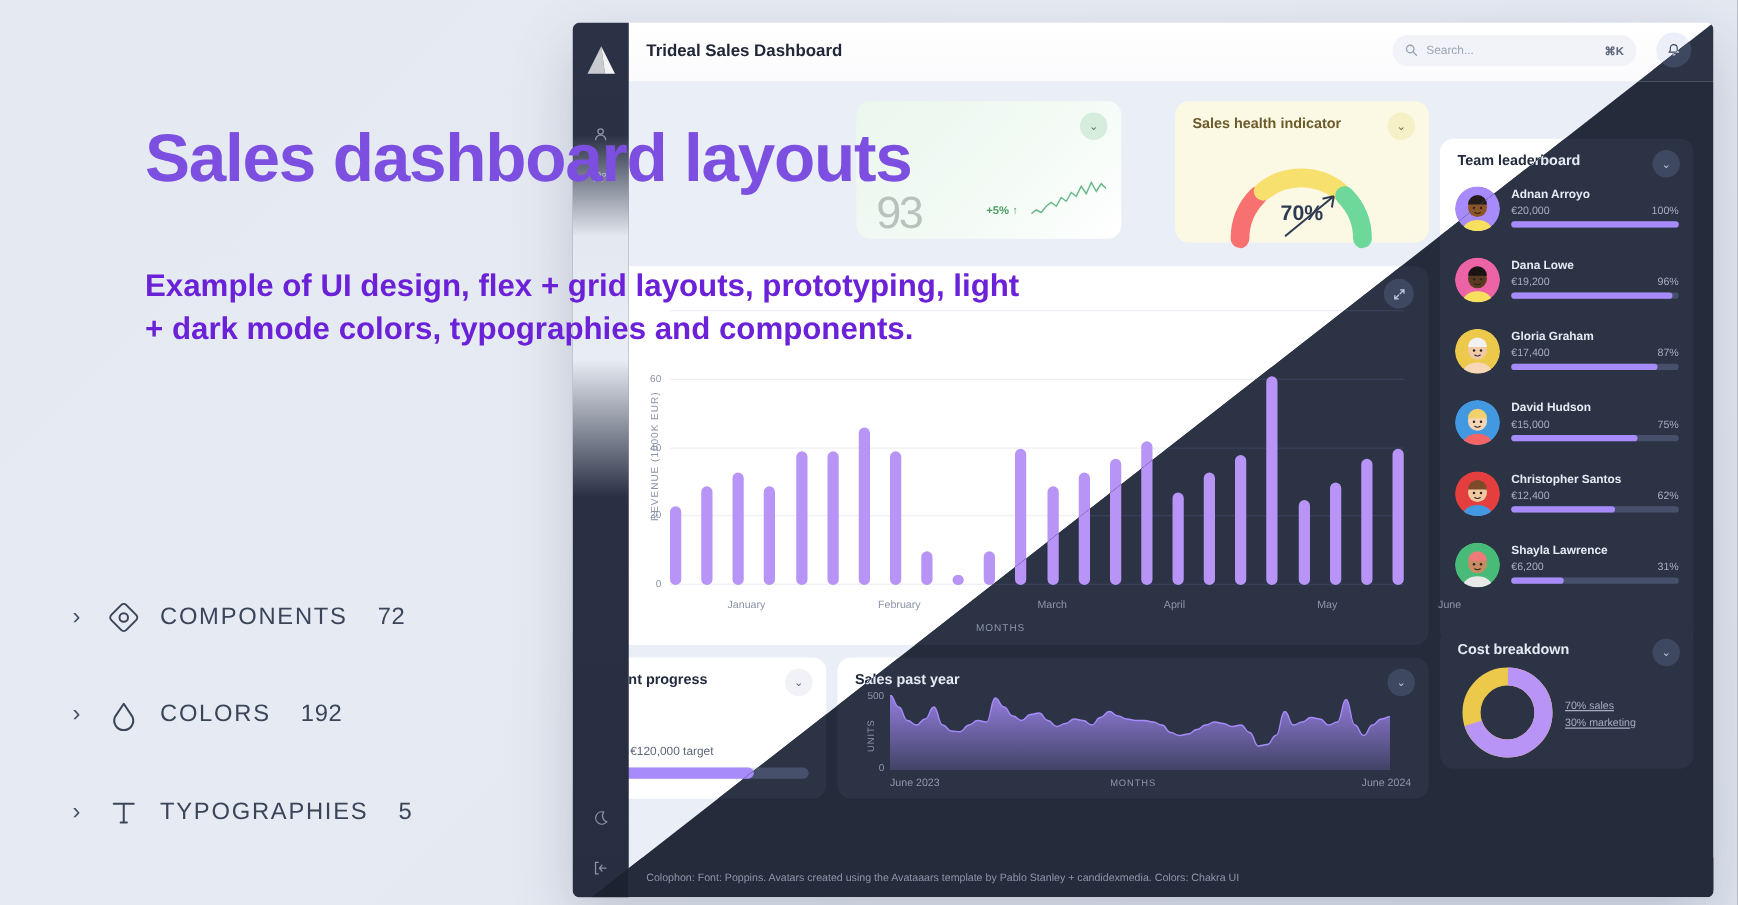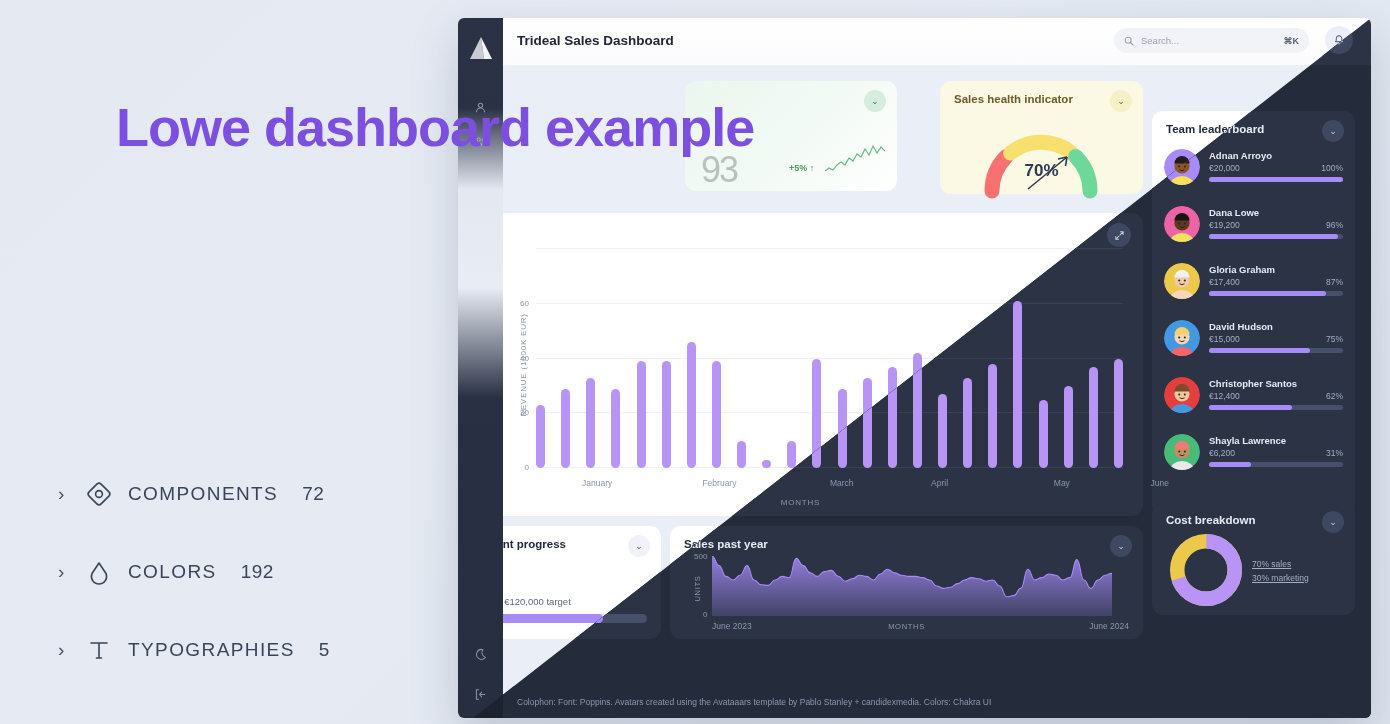--- a/index.html
+++ b/index.html
@@ -209,21 +209,22 @@
   .sb-fade {
     position:absolute; left:0; top:90px; width:45px; height:290px;
     background:linear-gradient(180deg,rgba(234,238,246,0) 0%,rgba(234,238,246,.97) 28%,rgba(234,238,246,.99) 62%,rgba(234,238,246,0) 100%);
     z-index:5;
   }
 </style>
 </head>
 <body>
 
 <div class="promo">
-  <div class="promo-title">Lowe dashboard example</div>
+  <div class="promo-title">Sales dashboard layouts</div>
+  <div class="promo-sub">Example of UI design, flex + grid layouts, prototyping, light + dark mode colors, typographies and components.</div>
 
   <div class="promo-list">
     <div class="promo-row">
       <span class="promo-chev">›</span>
       <span class="promo-ic">
         <svg width="28" height="28" viewBox="0 0 28 28">
             <rect x="5.5" y="5.5" width="17" height="17" rx="3" transform="rotate(45 14 14)" fill="none" stroke="#3b4559" stroke-width="1.6"></rect>
             <circle cx="14" cy="14" r="3.4" fill="none" stroke="#3b4559" stroke-width="1.6"></circle>
           </svg>
       </span>

